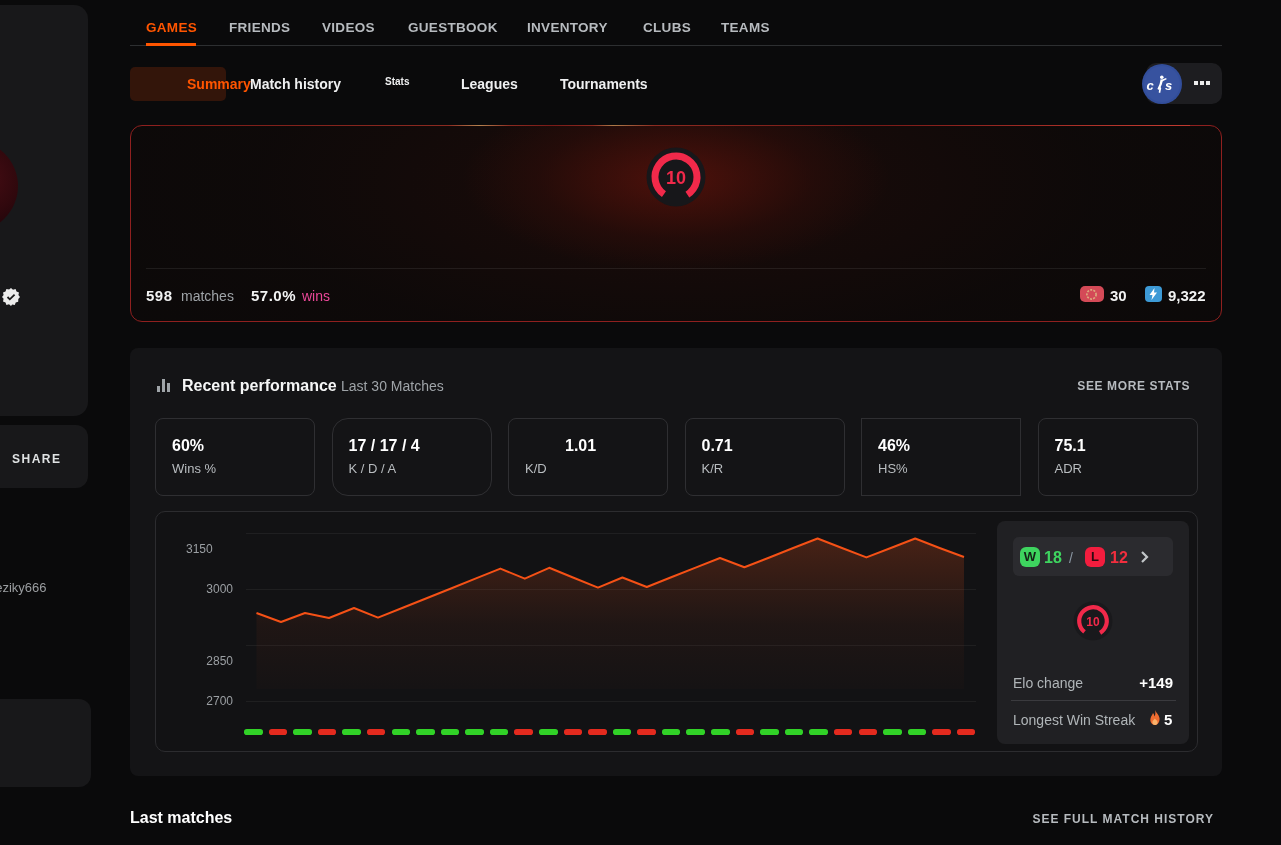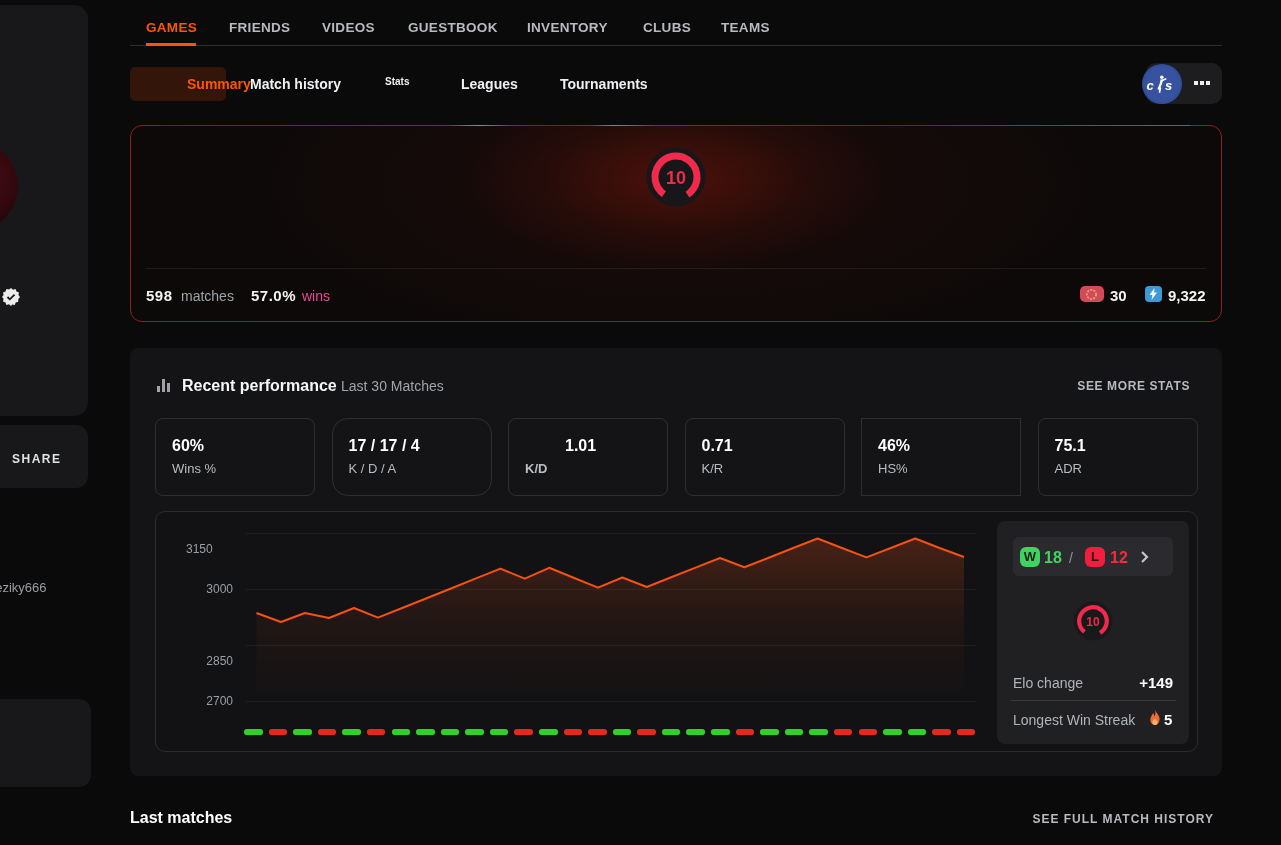--- a/index.html
+++ b/index.html
@@ -107,21 +107,21 @@
       <div class="abs" style="left:155px; top:418px; width:160px; height:78px; border:1px solid #2f2f32; border-radius:8px;">
         <div class="b" style="position:absolute; left:16px; top:18px; font-size:16px; color:#ffffff;">60%</div>
         <div style="position:absolute; left:16px; top:42px; font-size:13px; color:#b9bdc0;">Wins %</div>
       </div>
       <div class="abs" style="left:331.5px; top:418px; width:160px; height:78px; border:1px solid #2f2f32; border-radius:16px;">
         <div class="b" style="position:absolute; left:16px; top:18px; font-size:16px; color:#ffffff;">17 / 17 / 4</div>
         <div style="position:absolute; left:16px; top:42px; font-size:13px; color:#b9bdc0;">K / D / A</div>
       </div>
       <div class="abs" style="left:508px; top:418px; width:160px; height:78px; border:1px solid #2f2f32; border-radius:8px;">
         <div class="b" style="position:absolute; left:16px; top:18px; font-size:16px; color:#ffffff;margin-left:40px;">1.01</div>
-        <div style="position:absolute; left:16px; top:42px; font-size:13px; color:#b9bdc0;font-weight:bold;">K/D</div>
+        <div style="position:absolute; left:16px; top:42px; font-size:13px; color:#b9bdc0;">K/D</div>
       </div>
       <div class="abs" style="left:684.5px; top:418px; width:160px; height:78px; border:1px solid #2f2f32; border-radius:8px;">
         <div class="b" style="position:absolute; left:16px; top:18px; font-size:16px; color:#ffffff;">0.71</div>
         <div style="position:absolute; left:16px; top:42px; font-size:13px; color:#b9bdc0;">K/R</div>
       </div>
       <div class="abs" style="left:861px; top:418px; width:160px; height:78px; border:1px solid #2f2f32; border-radius:0;">
         <div class="b" style="position:absolute; left:16px; top:18px; font-size:16px; color:#ffffff;">46%</div>
         <div style="position:absolute; left:16px; top:42px; font-size:13px; color:#b9bdc0;">HS%</div>
       </div>
       <div class="abs" style="left:1037.5px; top:418px; width:160px; height:78px; border:1px solid #2f2f32; border-radius:8px;">

